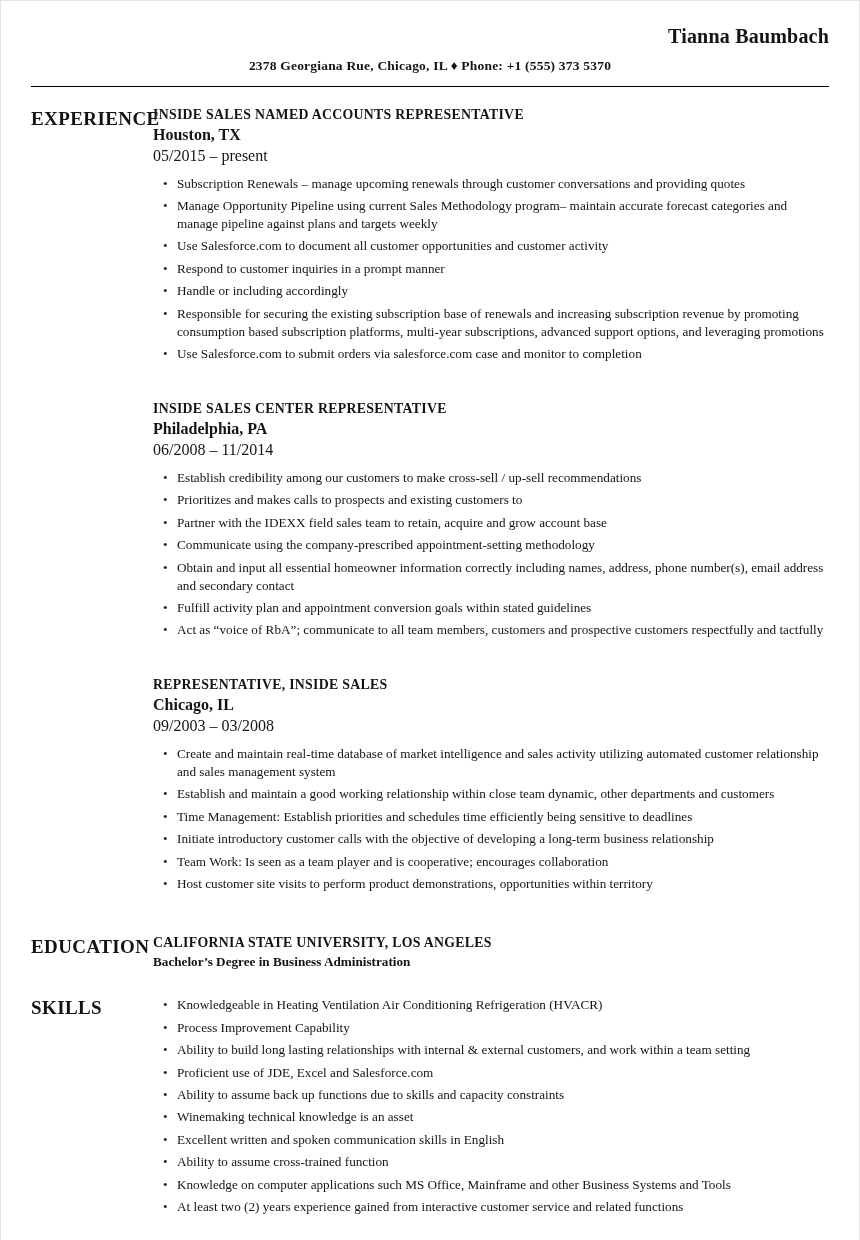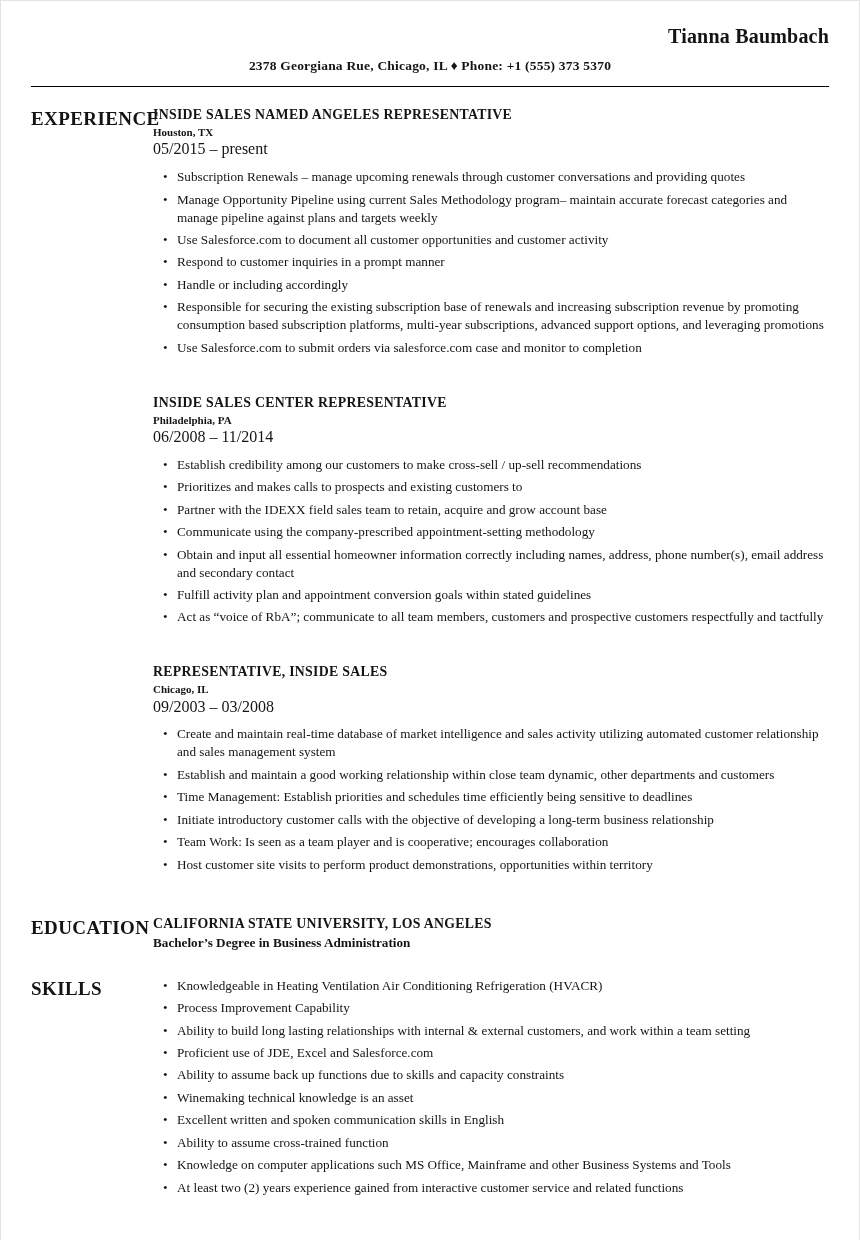--- a/index.html
+++ b/index.html
@@ -50,21 +50,21 @@
   .content { min-width: 0; }
   .job { margin-bottom: 38px; }
   .job:last-child { margin-bottom: 16px; }
   .job-title {
     font-size: 13.8px;
     font-weight: bold;
     margin: 0 0 2px 0;
     letter-spacing: 0.3px;
   }
   .job-location {
-    font-size: 11px;
+    font-size: 16px;
     font-weight: bold;
     line-height: 1.3;
   }
   .job-dates {
     font-size: 16px;
     line-height: 1.3;
     margin-bottom: 8px;
   }
   ul.bullets {
     list-style: none;
@@ -108,21 +108,21 @@
 
   <hr class="header-divider">
 
   <main>
 
     <section class="row first">
       <div class="section-label">EXPERIENCE</div>
       <div class="content">
 
         <article class="job">
-          <h2 class="job-title">INSIDE SALES NAMED ANGELES REPRESENTATIVE</h2>
+          <h2 class="job-title">INSIDE SALES NAMED ACCOUNTS REPRESENTATIVE</h2>
           <div class="job-location">Houston, TX</div>
           <div class="job-dates">05/2015 – present</div>
           <ul class="bullets">
             <li>Subscription Renewals – manage upcoming renewals through customer conversations and providing quotes</li>
             <li>Manage Opportunity Pipeline using current Sales Methodology program– maintain accurate forecast categories and manage pipeline against plans and targets weekly</li>
             <li>Use Salesforce.com to document all customer opportunities and customer activity</li>
             <li>Respond to customer inquiries in a prompt manner</li>
             <li>Handle or including accordingly</li>
             <li>Responsible for securing the existing subscription base of renewals and increasing subscription revenue by promoting consumption based subscription platforms, multi-year subscriptions, advanced support options, and leveraging promotions</li>
             <li>Use Salesforce.com to submit orders via salesforce.com case and monitor to completion</li>

